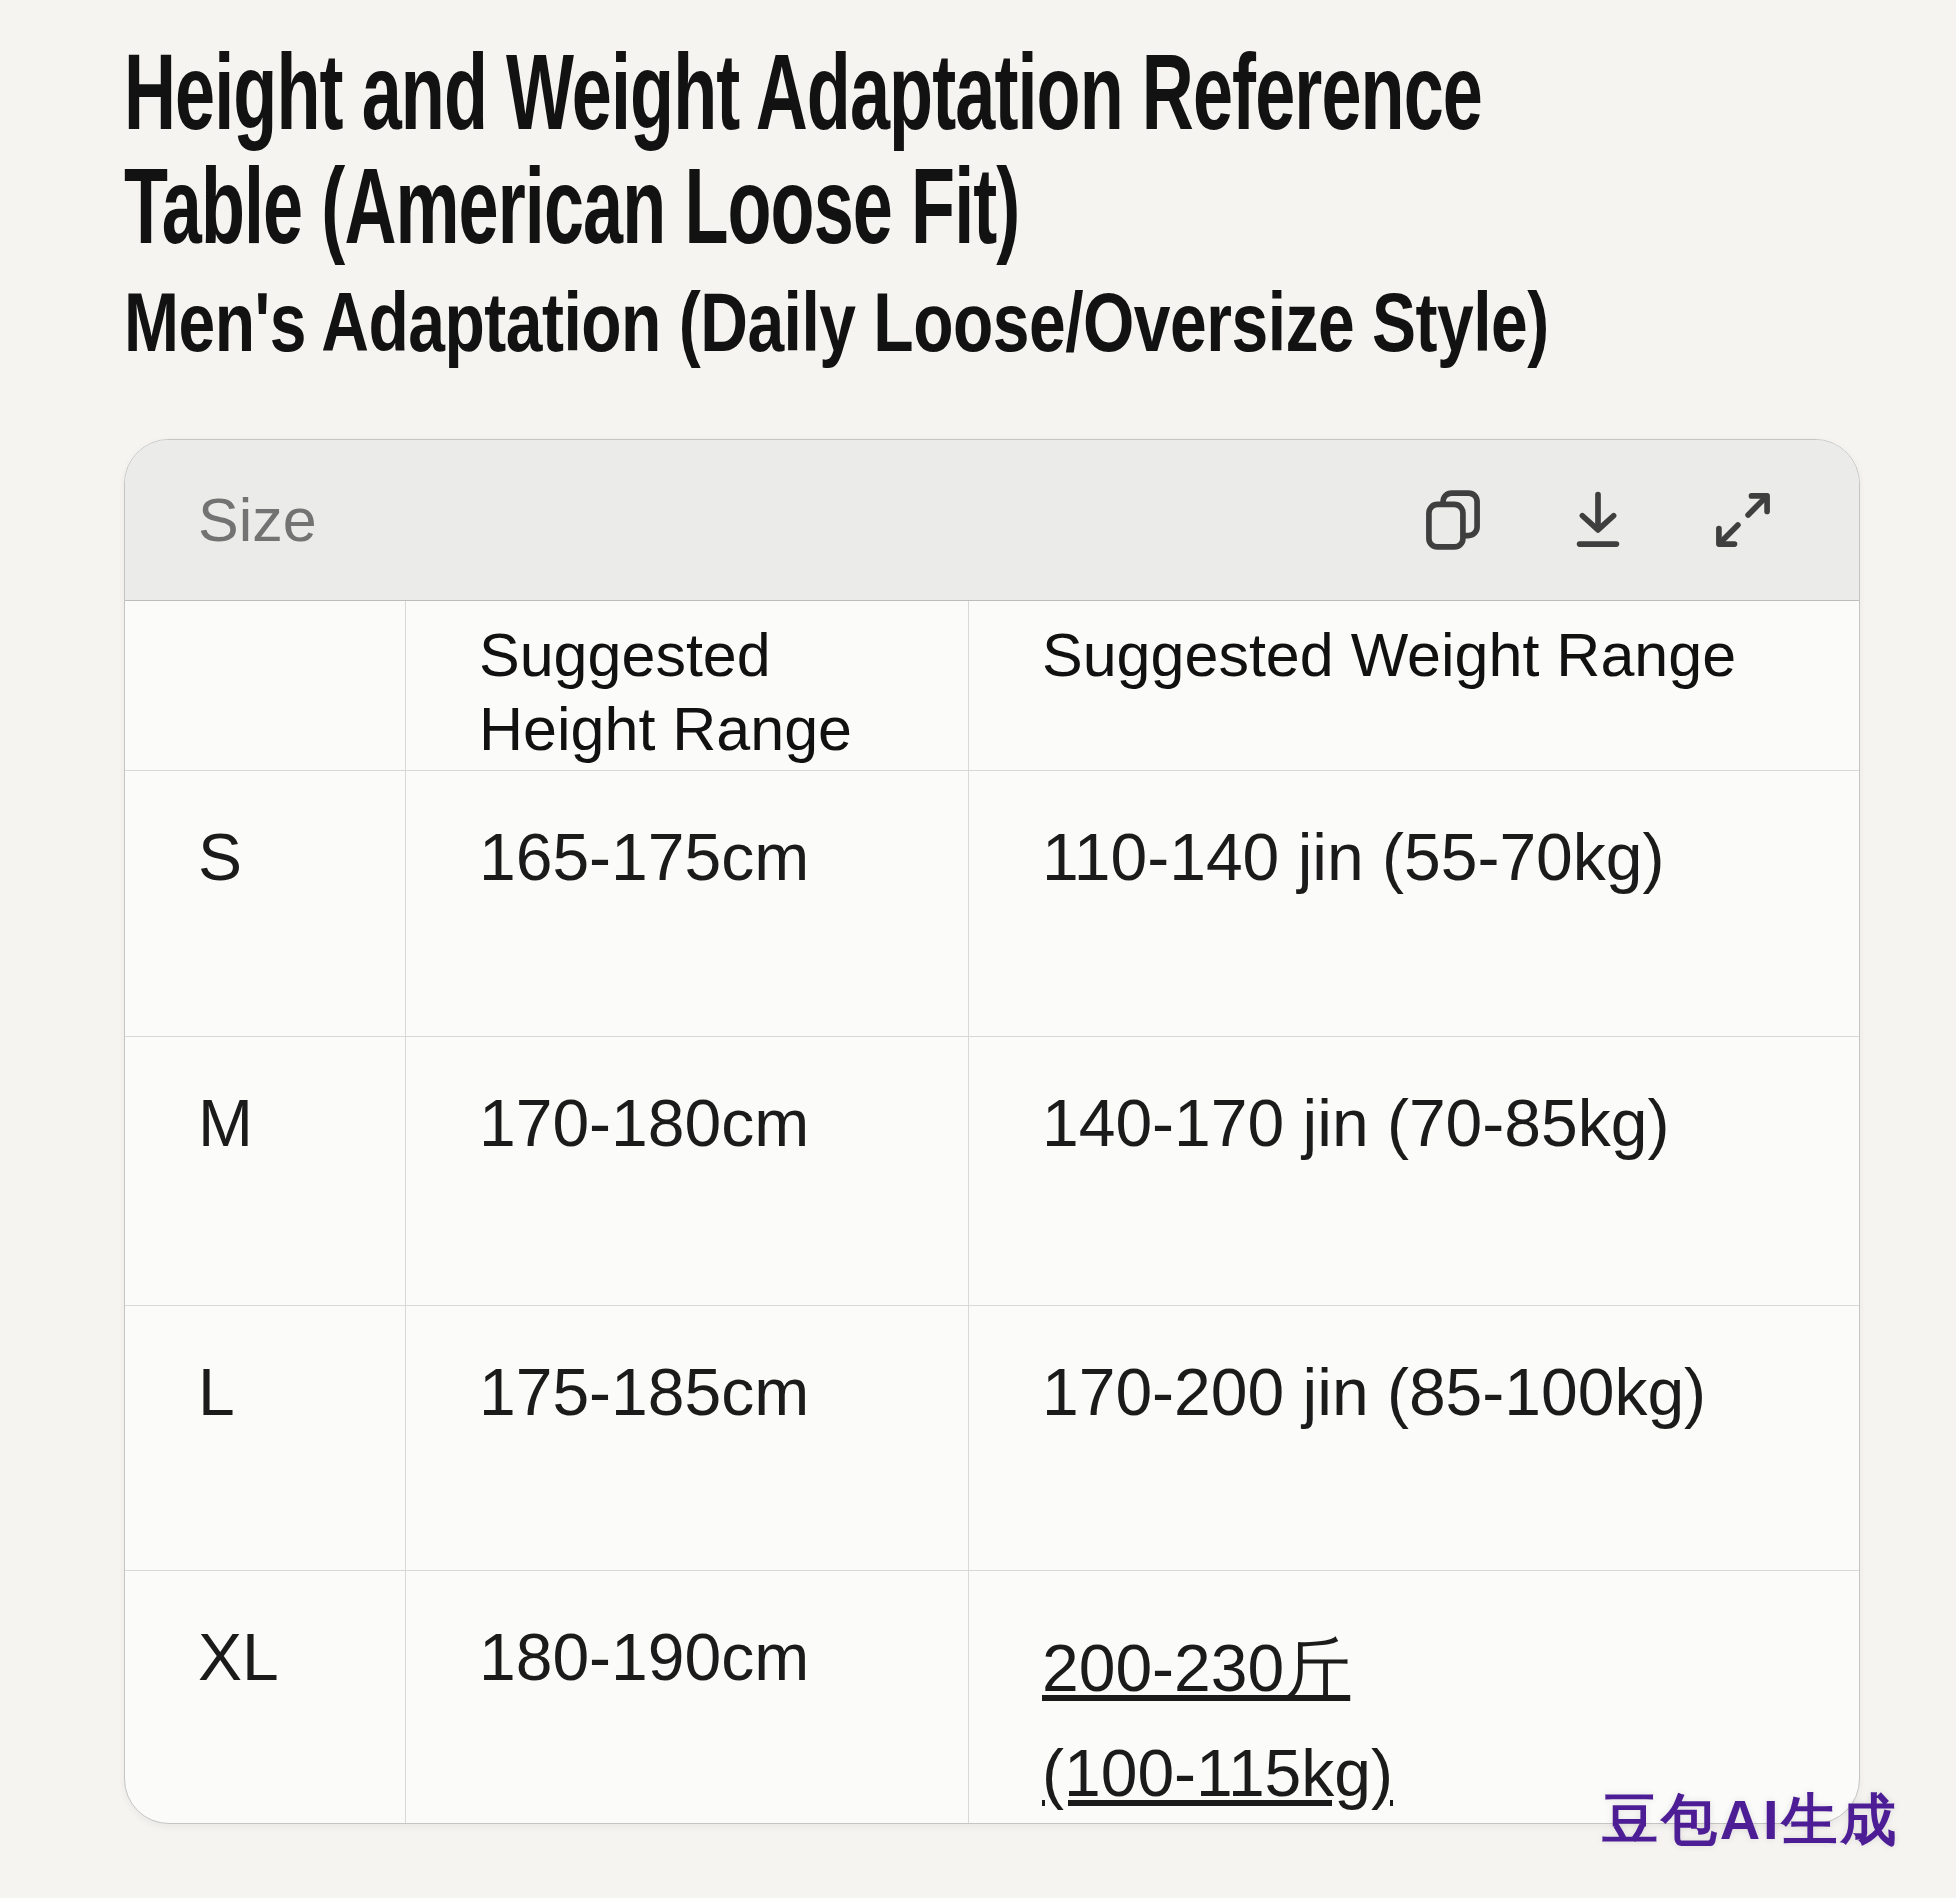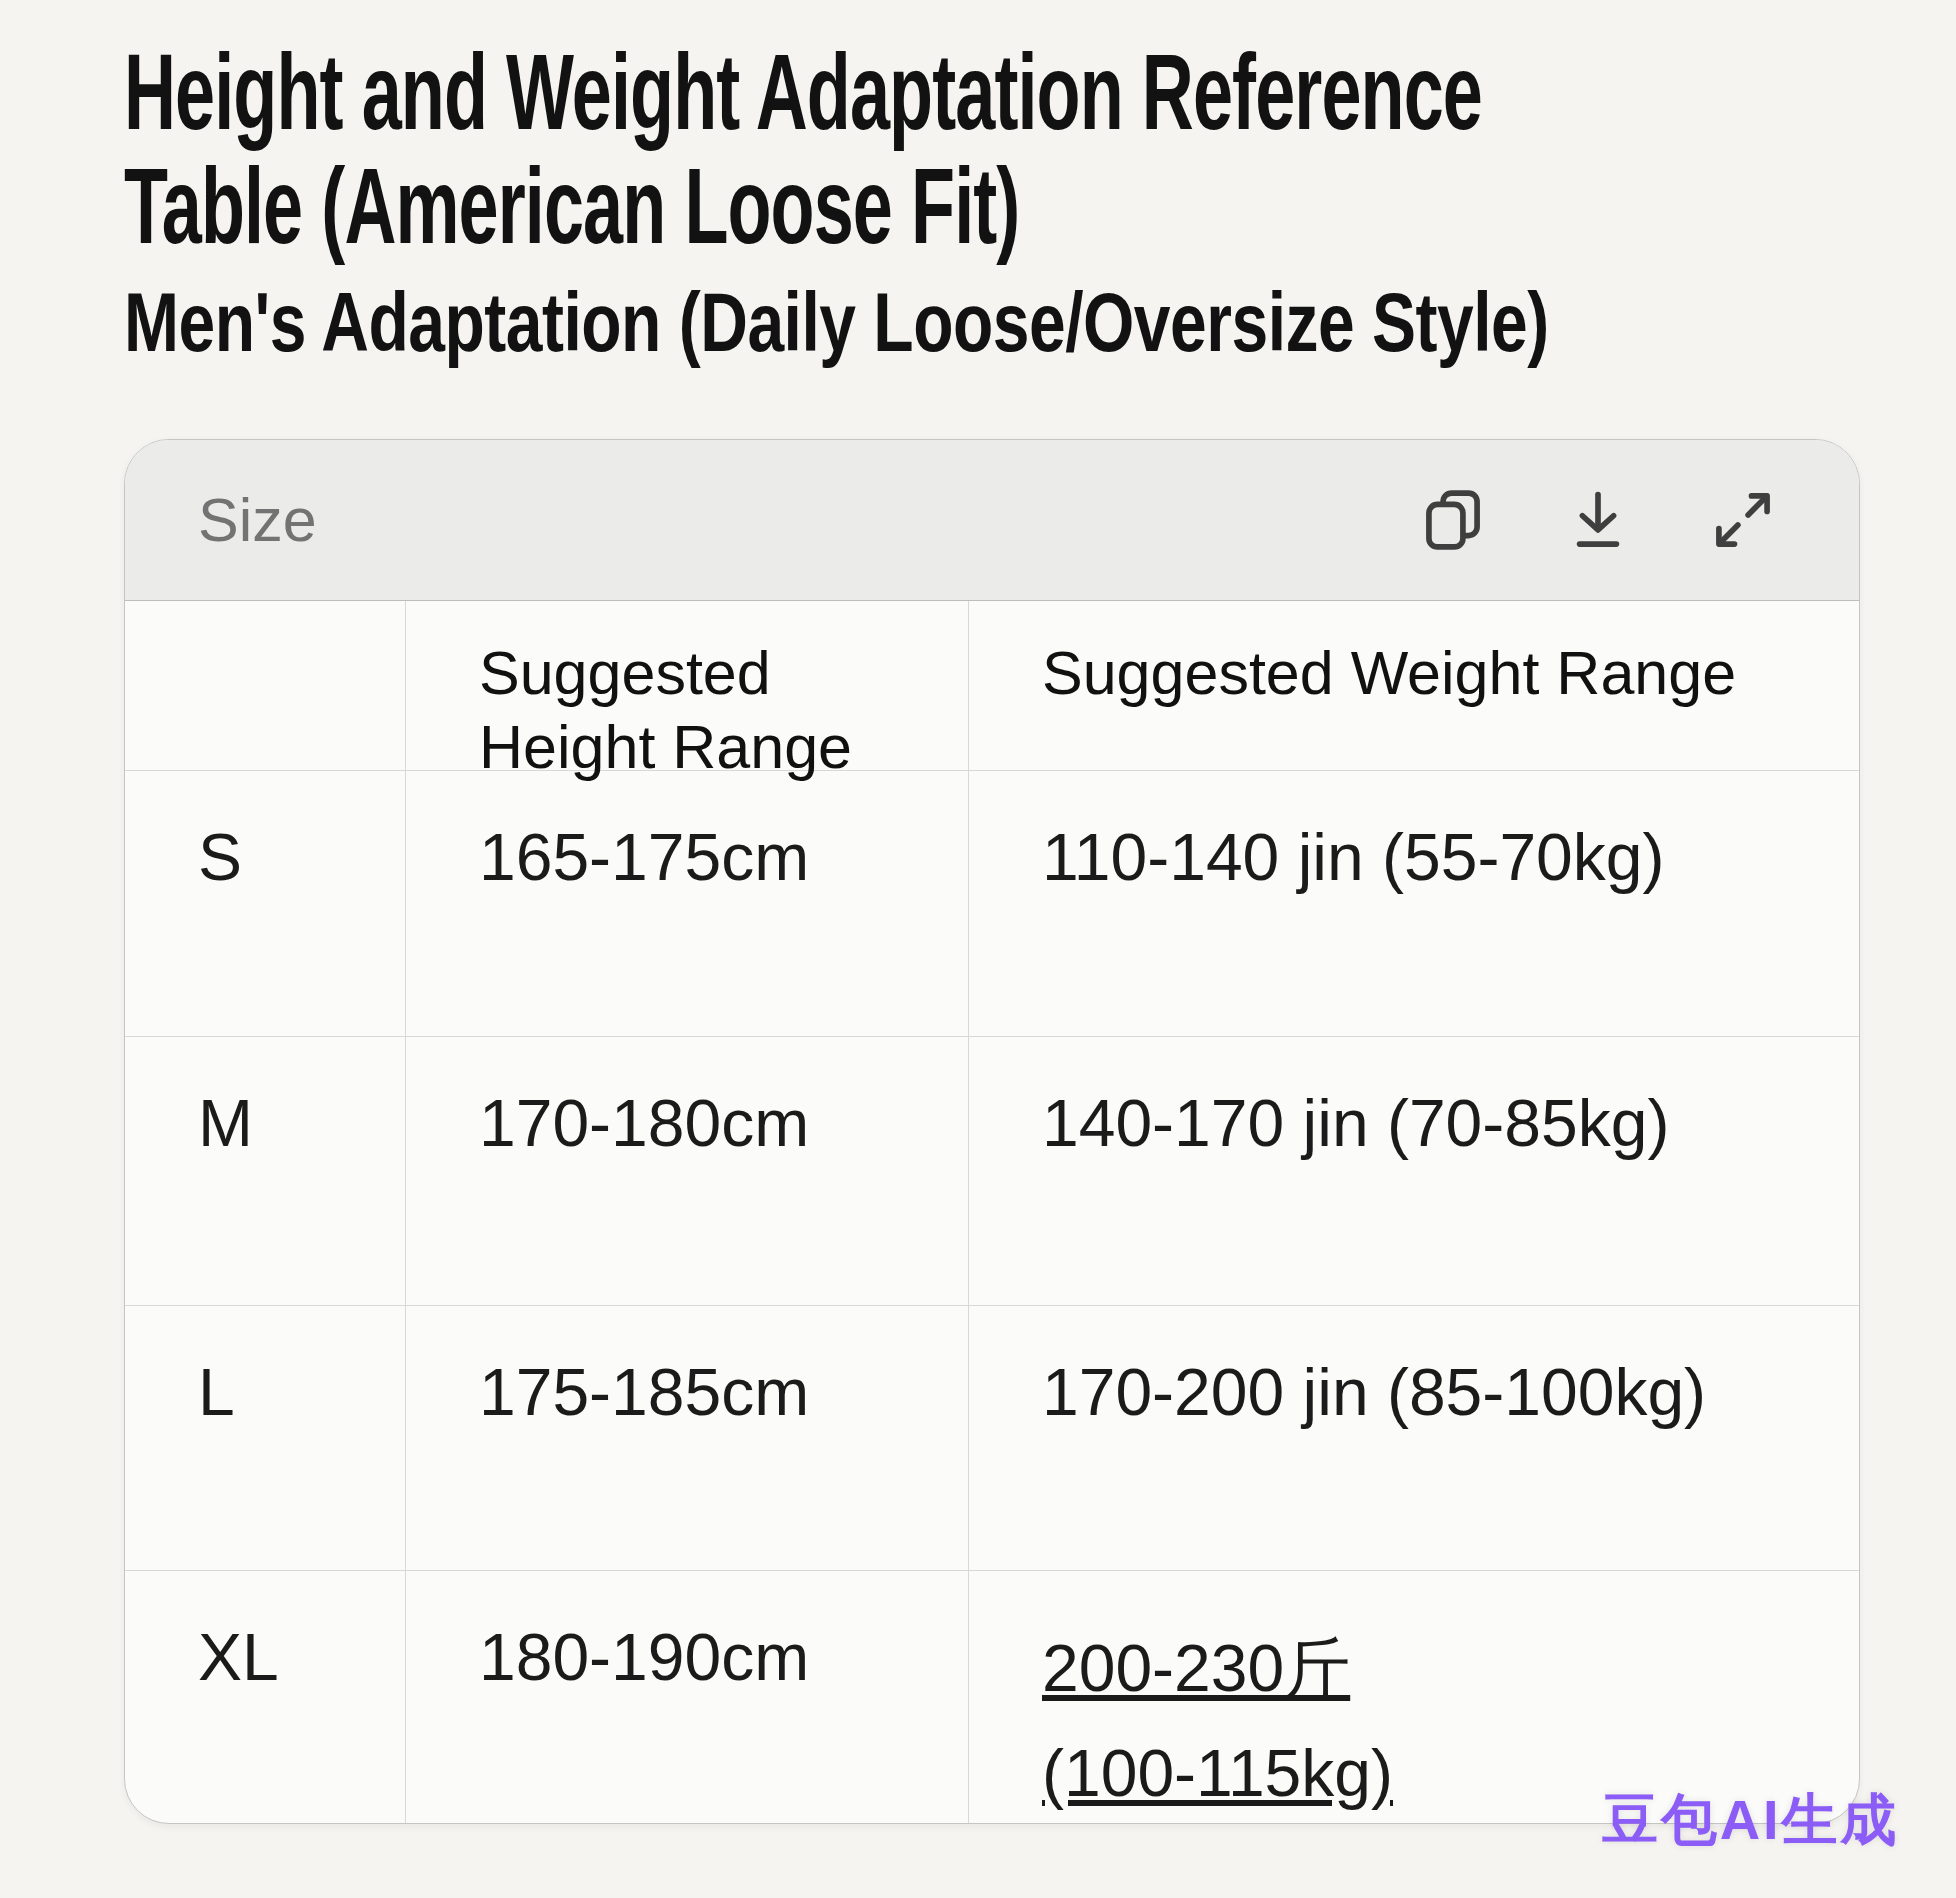--- a/index.html
+++ b/index.html
@@ -76,34 +76,34 @@
   .row-xl { height:250px; }
 
   .cell {
     padding:45px 22.6px 0 73px;
     font-size:66px;
     line-height:1.25;
     color:#1b1b1b;
   }
   .cell.div-r { border-right:1.9px solid #d8d8d6; }
   .colhead-cell {
-    padding-top:35px;
+    padding-top:17px;
     font-size:61px;
     line-height:1.22;
     color:#111;
   }
   .cell.prelines { white-space:pre-line; line-height:1.6;text-decoration:underline; }
 
   .watermark {
     position:absolute;
     right:58px;
     top:1783px;
     font-size:56px;
     font-weight:700;
-    color:#8b5cf6;
+    color:#4c1d95;
     letter-spacing:2.8px;
     text-shadow:0 0 7.5px rgba(0,0,0,0.10);
   }
 </style>
 </head>
 <body>
 
 <main class="page">
 
   <h1 class="page-title">Height and Weight Adaptation Reference

